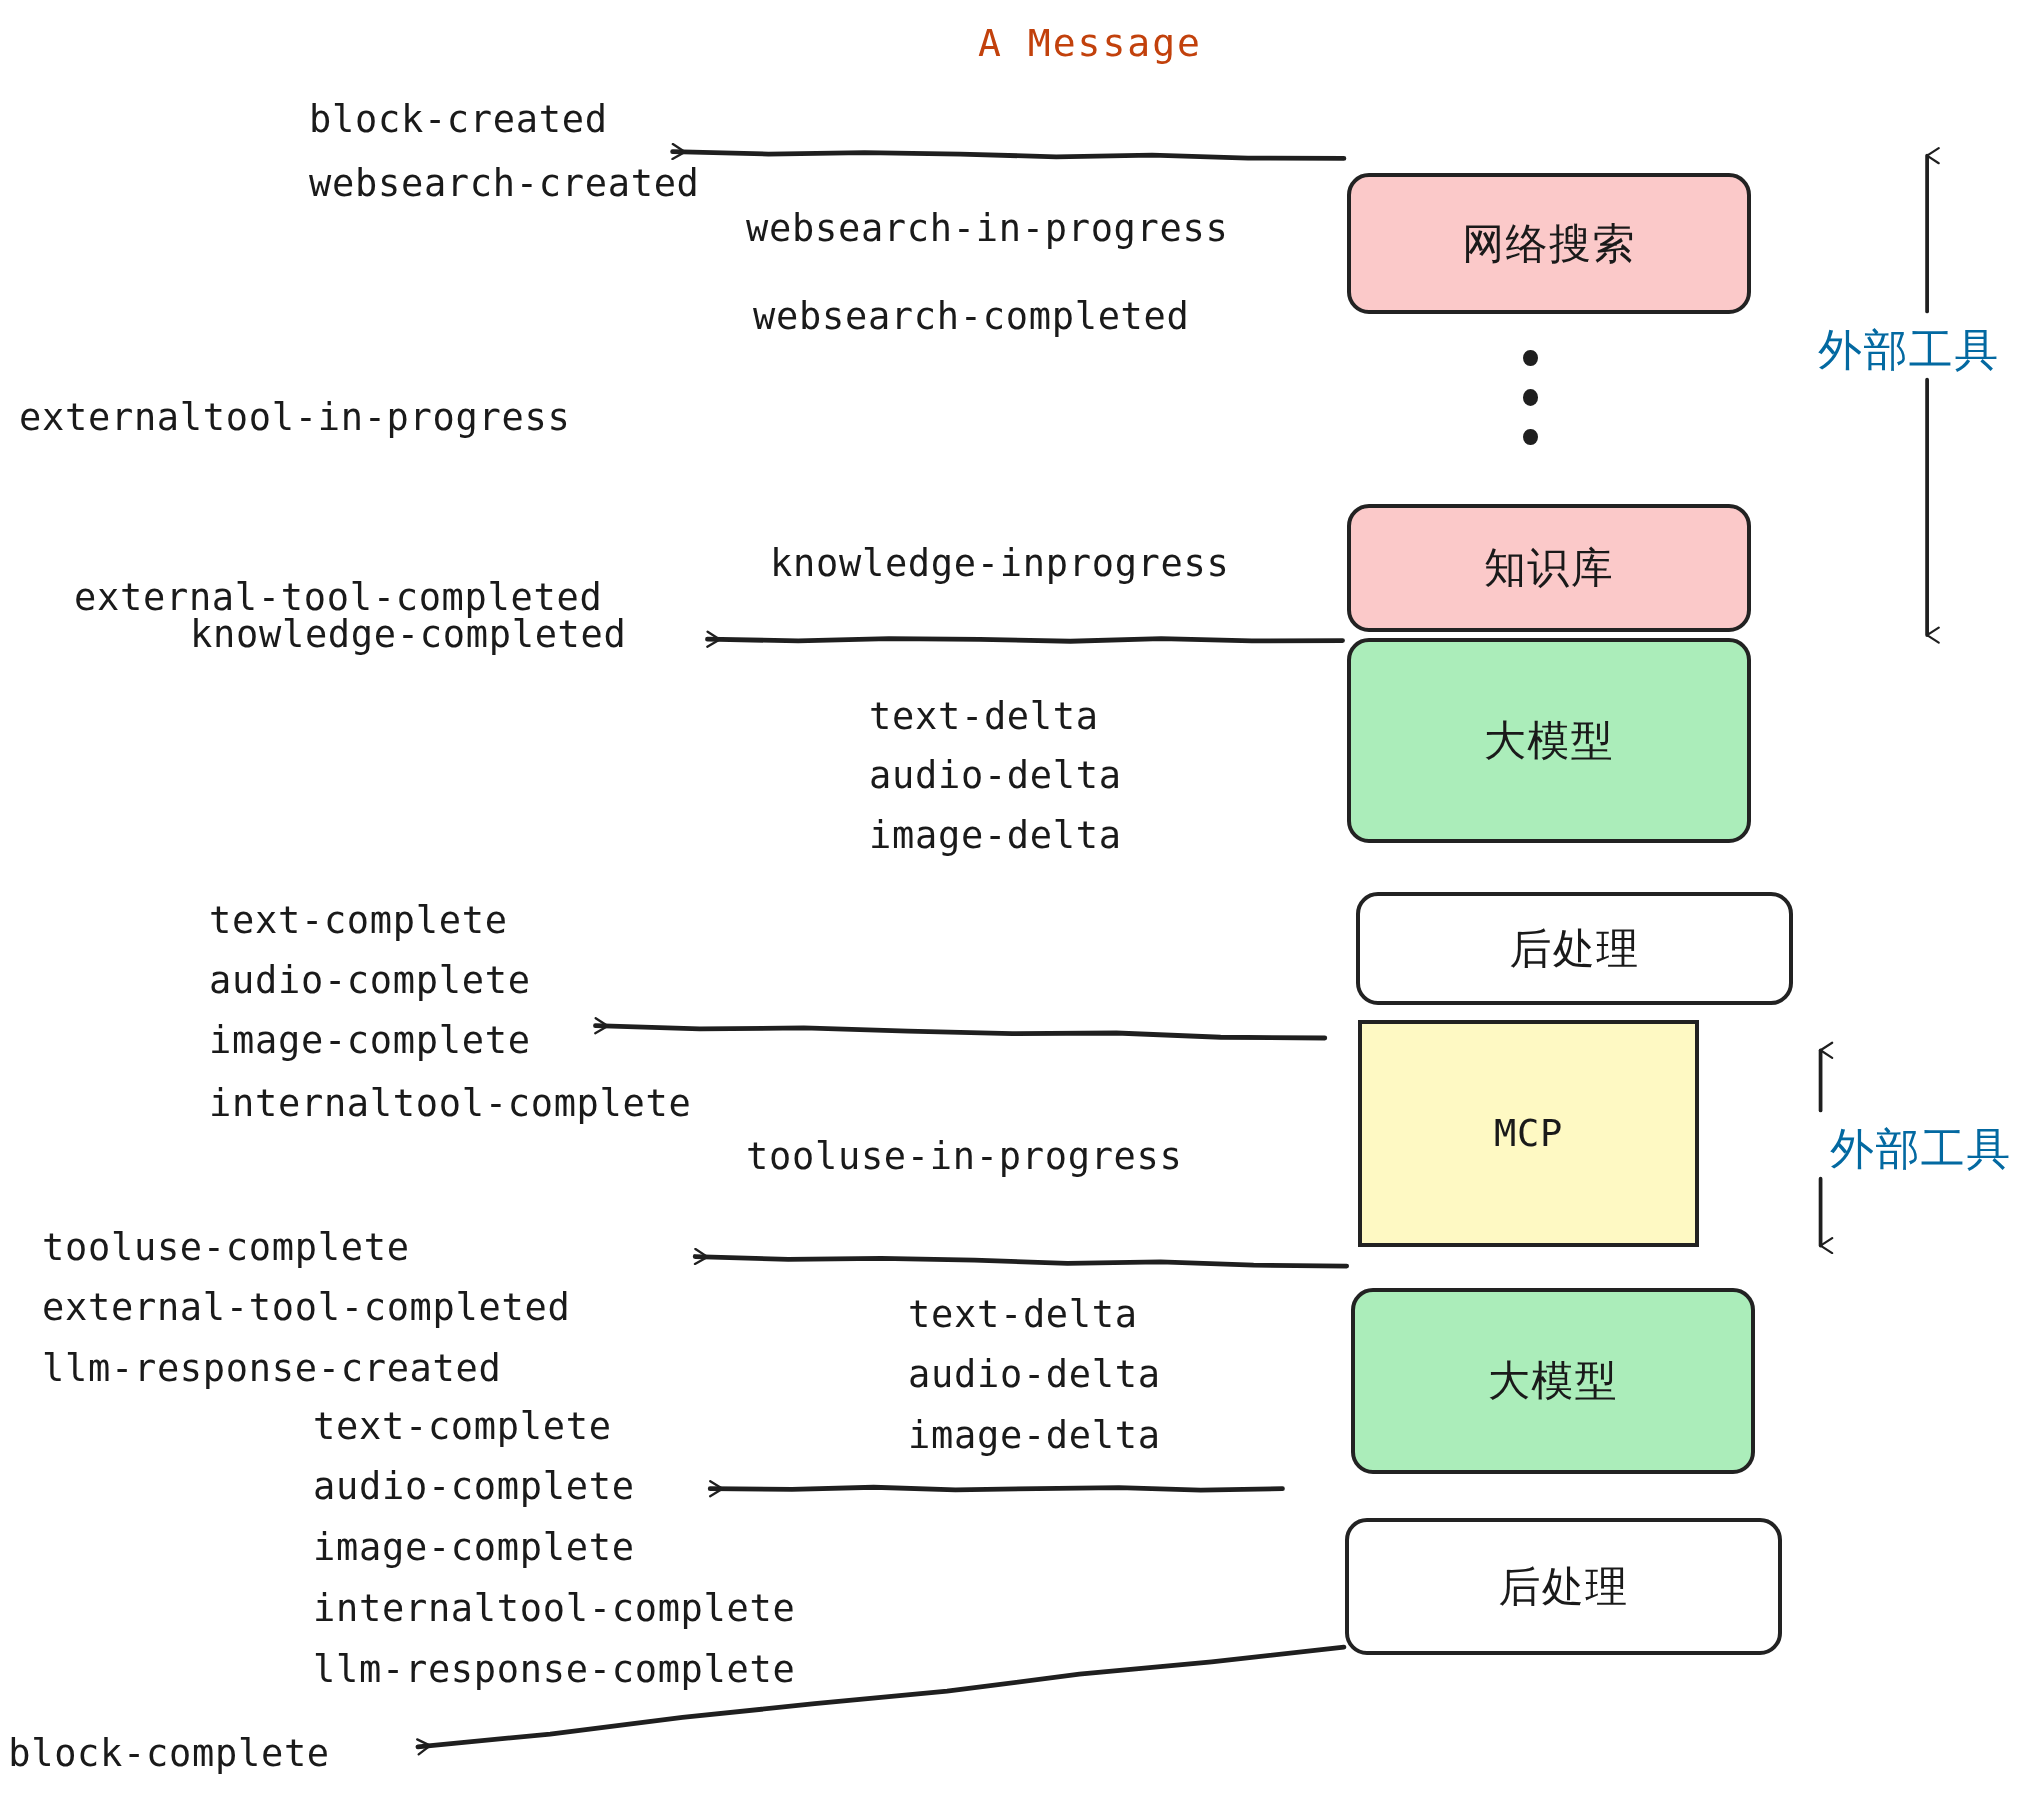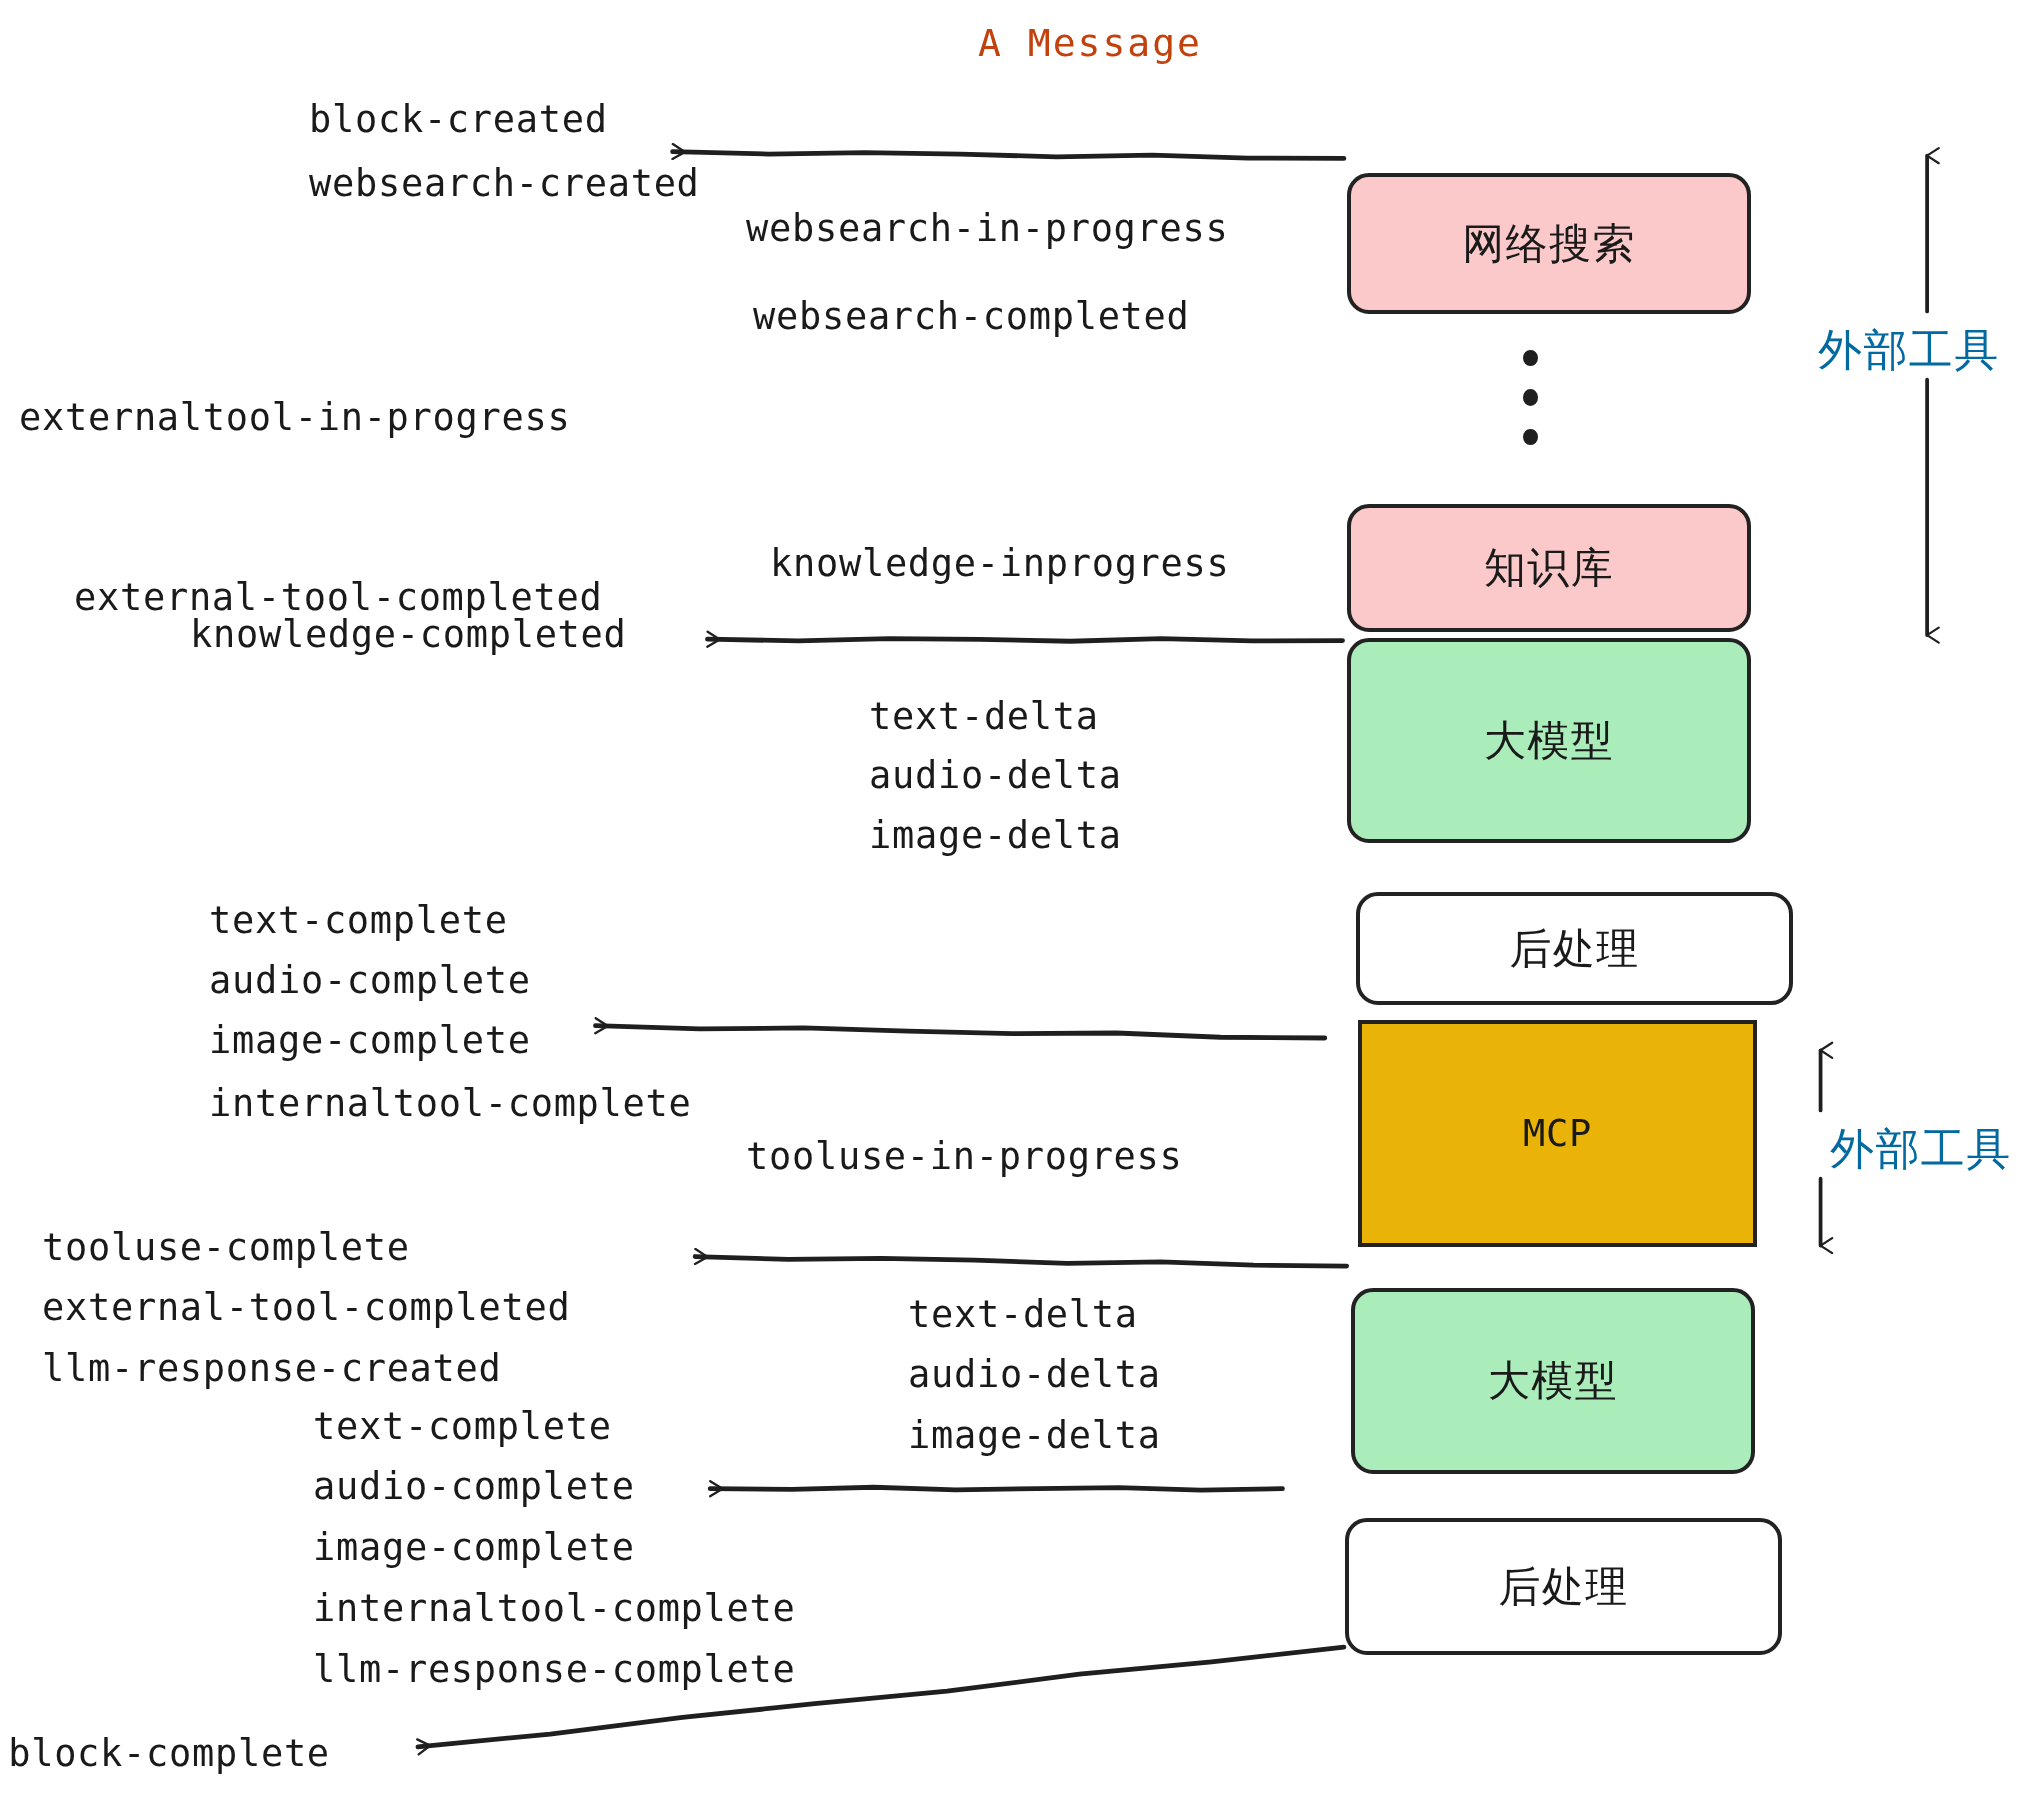--- a/index.html
+++ b/index.html
@@ -109,21 +109,21 @@
         <path d="M 2666.0 1626.0 L 2666.0 1612.3 L 2666.0 1602.5 L 2666.0 1587.2 L 2666.0 1575.5 L 2666.0 1564.5 L 2666.0 1549.0 L 2666.0 1538.0" marker-end="url(#hdU)"></path>
         <path d="M 2666.0 1726.0 L 2666.0 1738.9 L 2666.0 1755.6 L 2666.0 1766.9 L 2666.0 1781.8 L 2666.0 1797.3 L 2666.0 1808.4 L 2666.0 1824.0" marker-end="url(#hdD)"></path>
       </g>
   </svg>
 
   <div id="nodes-root">
       <div class="node cn" style="left: 1347px; top: 173px; width: 404px; height: 141px; background: rgb(251, 201, 201); border-color: rgb(34, 34, 34);">网络搜索</div>
       <div class="node cn" style="left: 1347px; top: 504px; width: 404px; height: 128px; background: rgb(251, 201, 201); border-color: rgb(34, 34, 34);">知识库</div>
       <div class="node cn" style="left: 1347px; top: 638px; width: 404px; height: 205px; background: rgb(171, 237, 186); border-color: rgb(34, 34, 34);">大模型</div>
       <div class="node cn" style="left: 1356px; top: 892px; width: 437px; height: 113px; background: rgb(255, 255, 255); border-color: rgb(34, 34, 34);">后处理</div>
-      <div class="node latin" style="left: 1358px; top: 1020px; width: 399px; height: 227px; background: #eab308; border-color: rgb(34, 34, 34);">MCP</div>
+      <div class="node latin" style="left: 1358px; top: 1020px; width: 341px; height: 227px; background: #fef9c3; border-color: rgb(34, 34, 34);">MCP</div>
       <div class="node cn" style="left: 1351px; top: 1288px; width: 404px; height: 186px; background: rgb(171, 237, 186); border-color: rgb(34, 34, 34);">大模型</div>
       <div class="node cn" style="left: 1345px; top: 1518px; width: 437px; height: 137px; background: rgb(255, 255, 255); border-color: rgb(34, 34, 34);">后处理</div>
     </div>
 
   <div class="dots" id="ellipsis-root" style="left: 1523px; top: 350px;">
       <i></i>
       <i></i>
       <i></i>
     </div>
 

